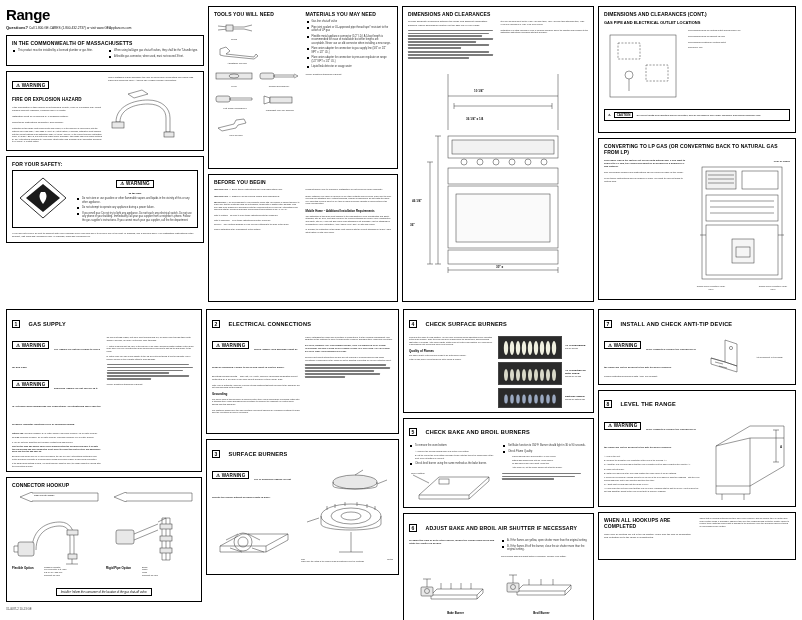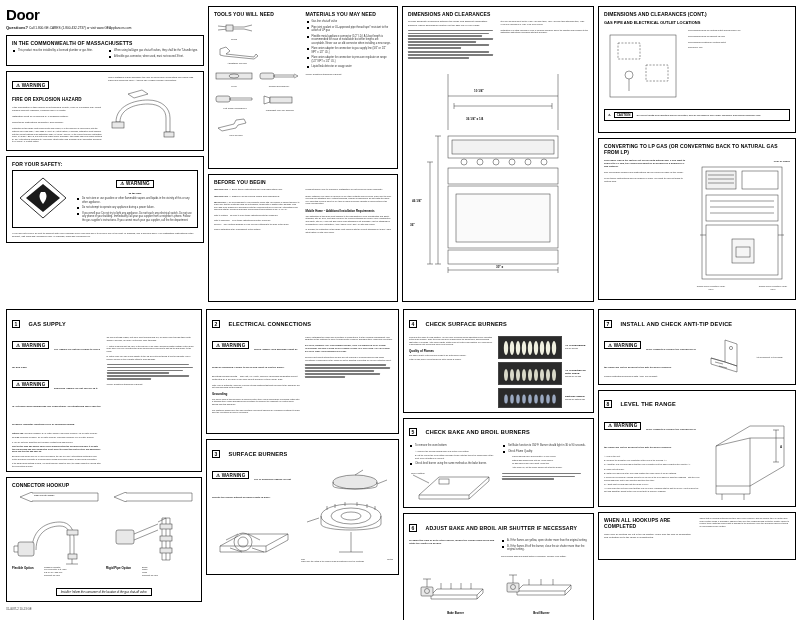--- a/index.html
+++ b/index.html
@@ -123,21 +123,21 @@
 </head>
 <body>
 
 <div class="page">
 
   <div class="cols">
 
     <div class="col c1">
 
       <div class="masthead">
-        <div class="title2">Door</div>
+        <div class="title2">Range</div>
         <div class="qline">
           <b>Questions?</b>
           <span>Call 1.800.GE.CARES (1.800.432.2737) or visit www.GEAppliances.com</span>
         </div>
       </div>
 
       <div class="box">
         <div class="boxh">IN THE COMMONWEALTH OF MASSACHUSETTS</div>
         <div class="two">
           <div>

